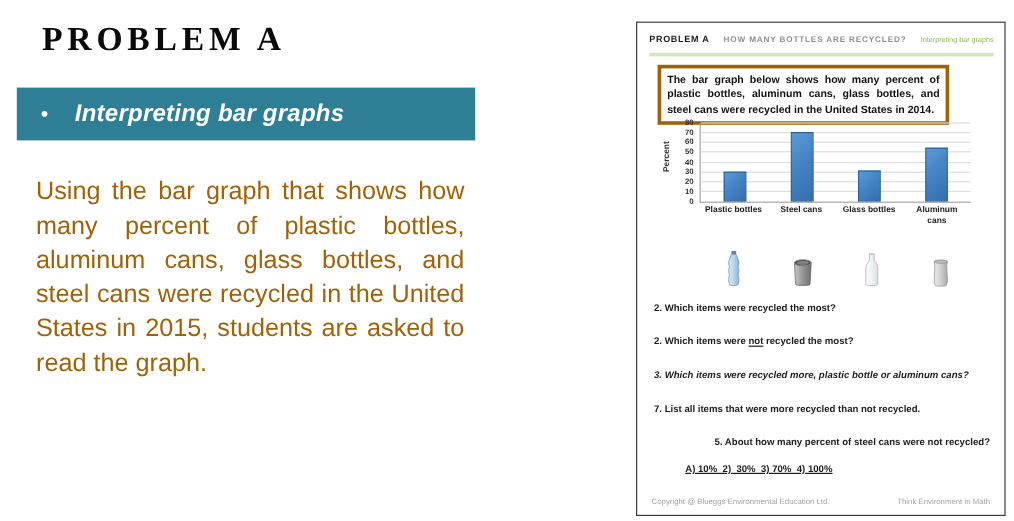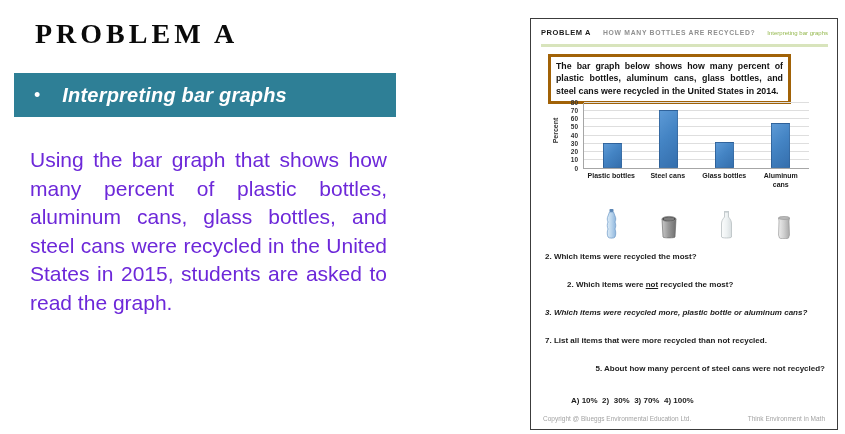--- a/index.html
+++ b/index.html
@@ -21,21 +21,21 @@
     background:var(--teal,#2e7f96);
     display:flex; align-items:center; color:#fff;
   }
   .banner .bullet { font-size:18px; margin-left:20px; }
   .banner .banner-label {
     margin-left:22px; font-size:20px; font-weight:bold; font-style:italic;
     letter-spacing:0.2px;
   }
   .paragraph {
     position:absolute; left:30px; top:146px; width:357px;
-    font-size:21px; line-height:28.5px; color:#6d28d9;
+    font-size:21px; line-height:28.5px; color:#a16207;
     text-align:justify;
   }
 
   
   .page {
     position:absolute; left:530px; top:18px; width:308px; height:412px;
     background:#fff; border:1px solid #3c3c3c;
   }
   .ws-header {
     position:absolute; top:9px; left:10px; right:9px;
@@ -94,22 +94,22 @@
   
   .ws-icons {
     position:absolute; top:186px; left:52px; right:24px; height:34px;
     display:flex;
   }
   .ws-icons .icon-cell { flex:1; display:flex; justify-content:center; align-items:flex-end; }
 
   
   .ws-questions { position:absolute; left:14px; right:12px; top:233px; }
   .ws-q { position:absolute; left:0; right:0; font-size:8px; font-weight:bold; color:#1c1c1c; }
-  .q1 { top:0; }   .q2 { top:28px;margin-left:22px; } .q3 { top:56px;font-style:italic; } .q4 { top:84px; } .q5 { top:112px;text-align:right; }
-  .q5-options { top:144px; left:26px; white-space:pre; }
+  .q1 { top:0; }   .q2 { top:28px; } .q3 { top:56px;font-style:italic; } .q4 { top:84px; } .q5 { top:112px;text-align:right; }
+  .q5-options { top:134px; left:26px; white-space:pre;text-decoration:underline; }
   .u { text-decoration:underline; }
 
   .ws-footer {
     position:absolute; left:12px; right:12px; bottom:7px;
     display:flex; justify-content:space-between;
     font-size:6.5px; color:#a3a3a3;
   }
 </style>
 </head>
 <body>

